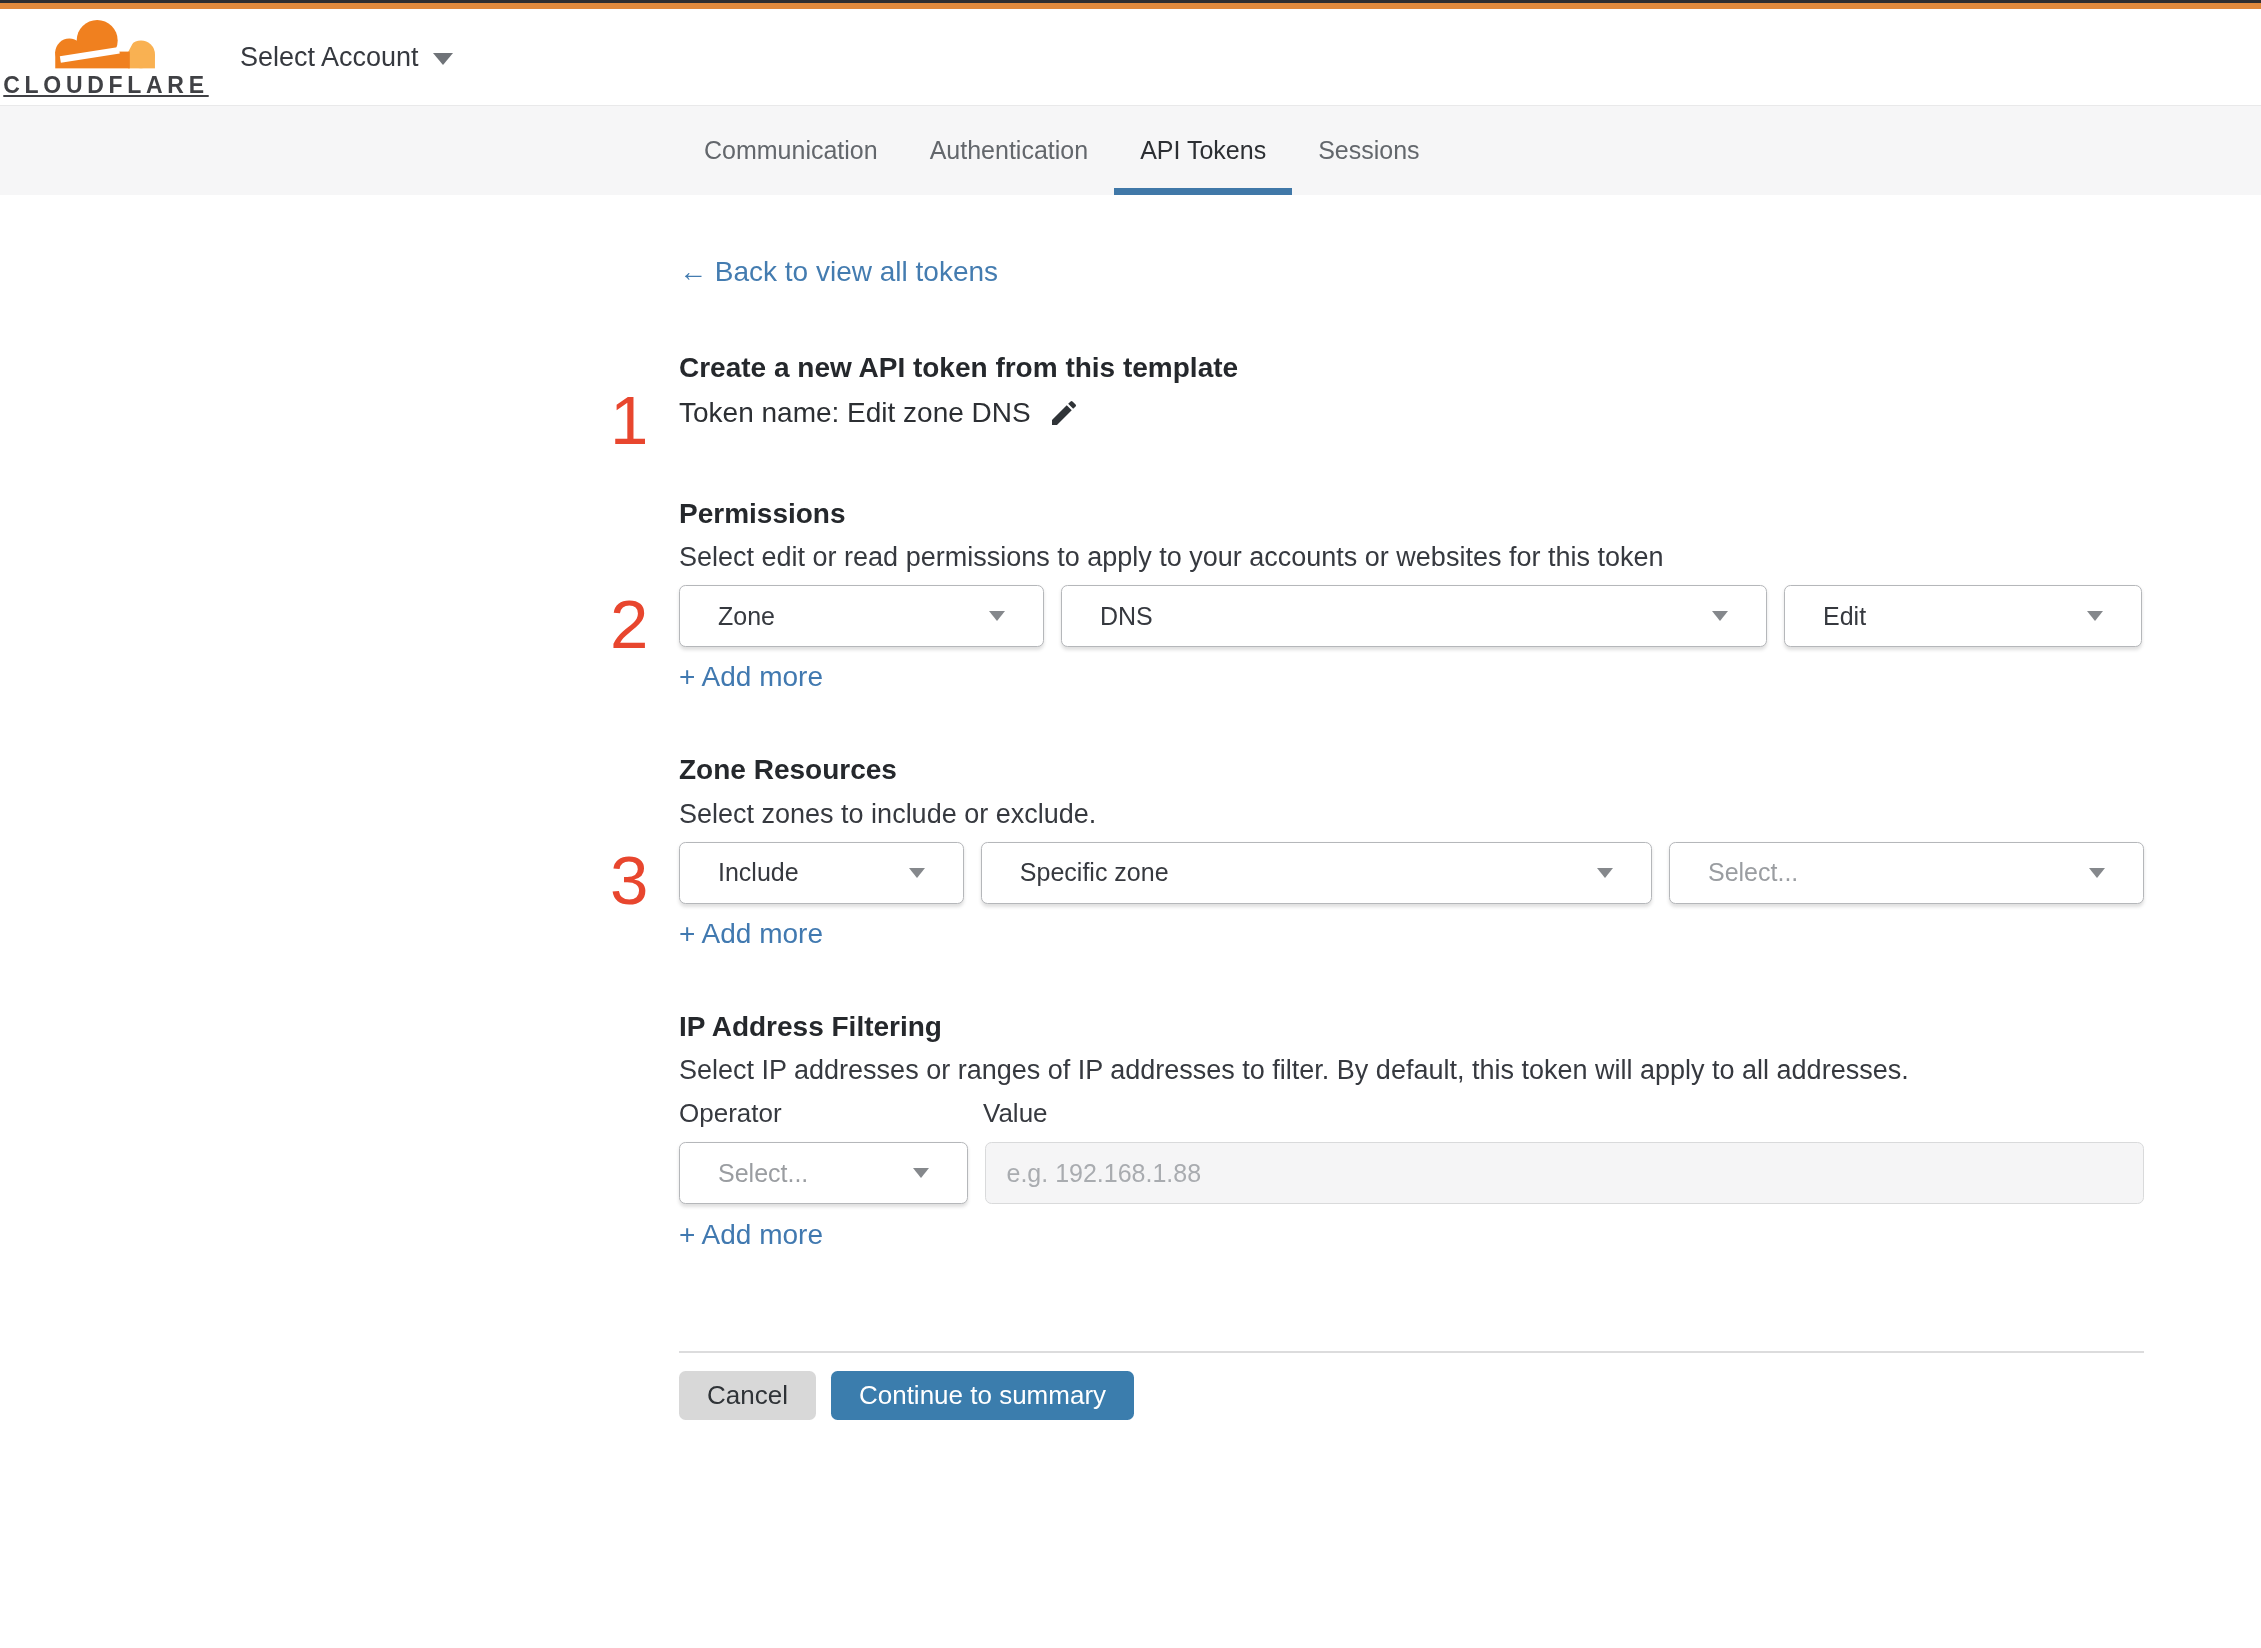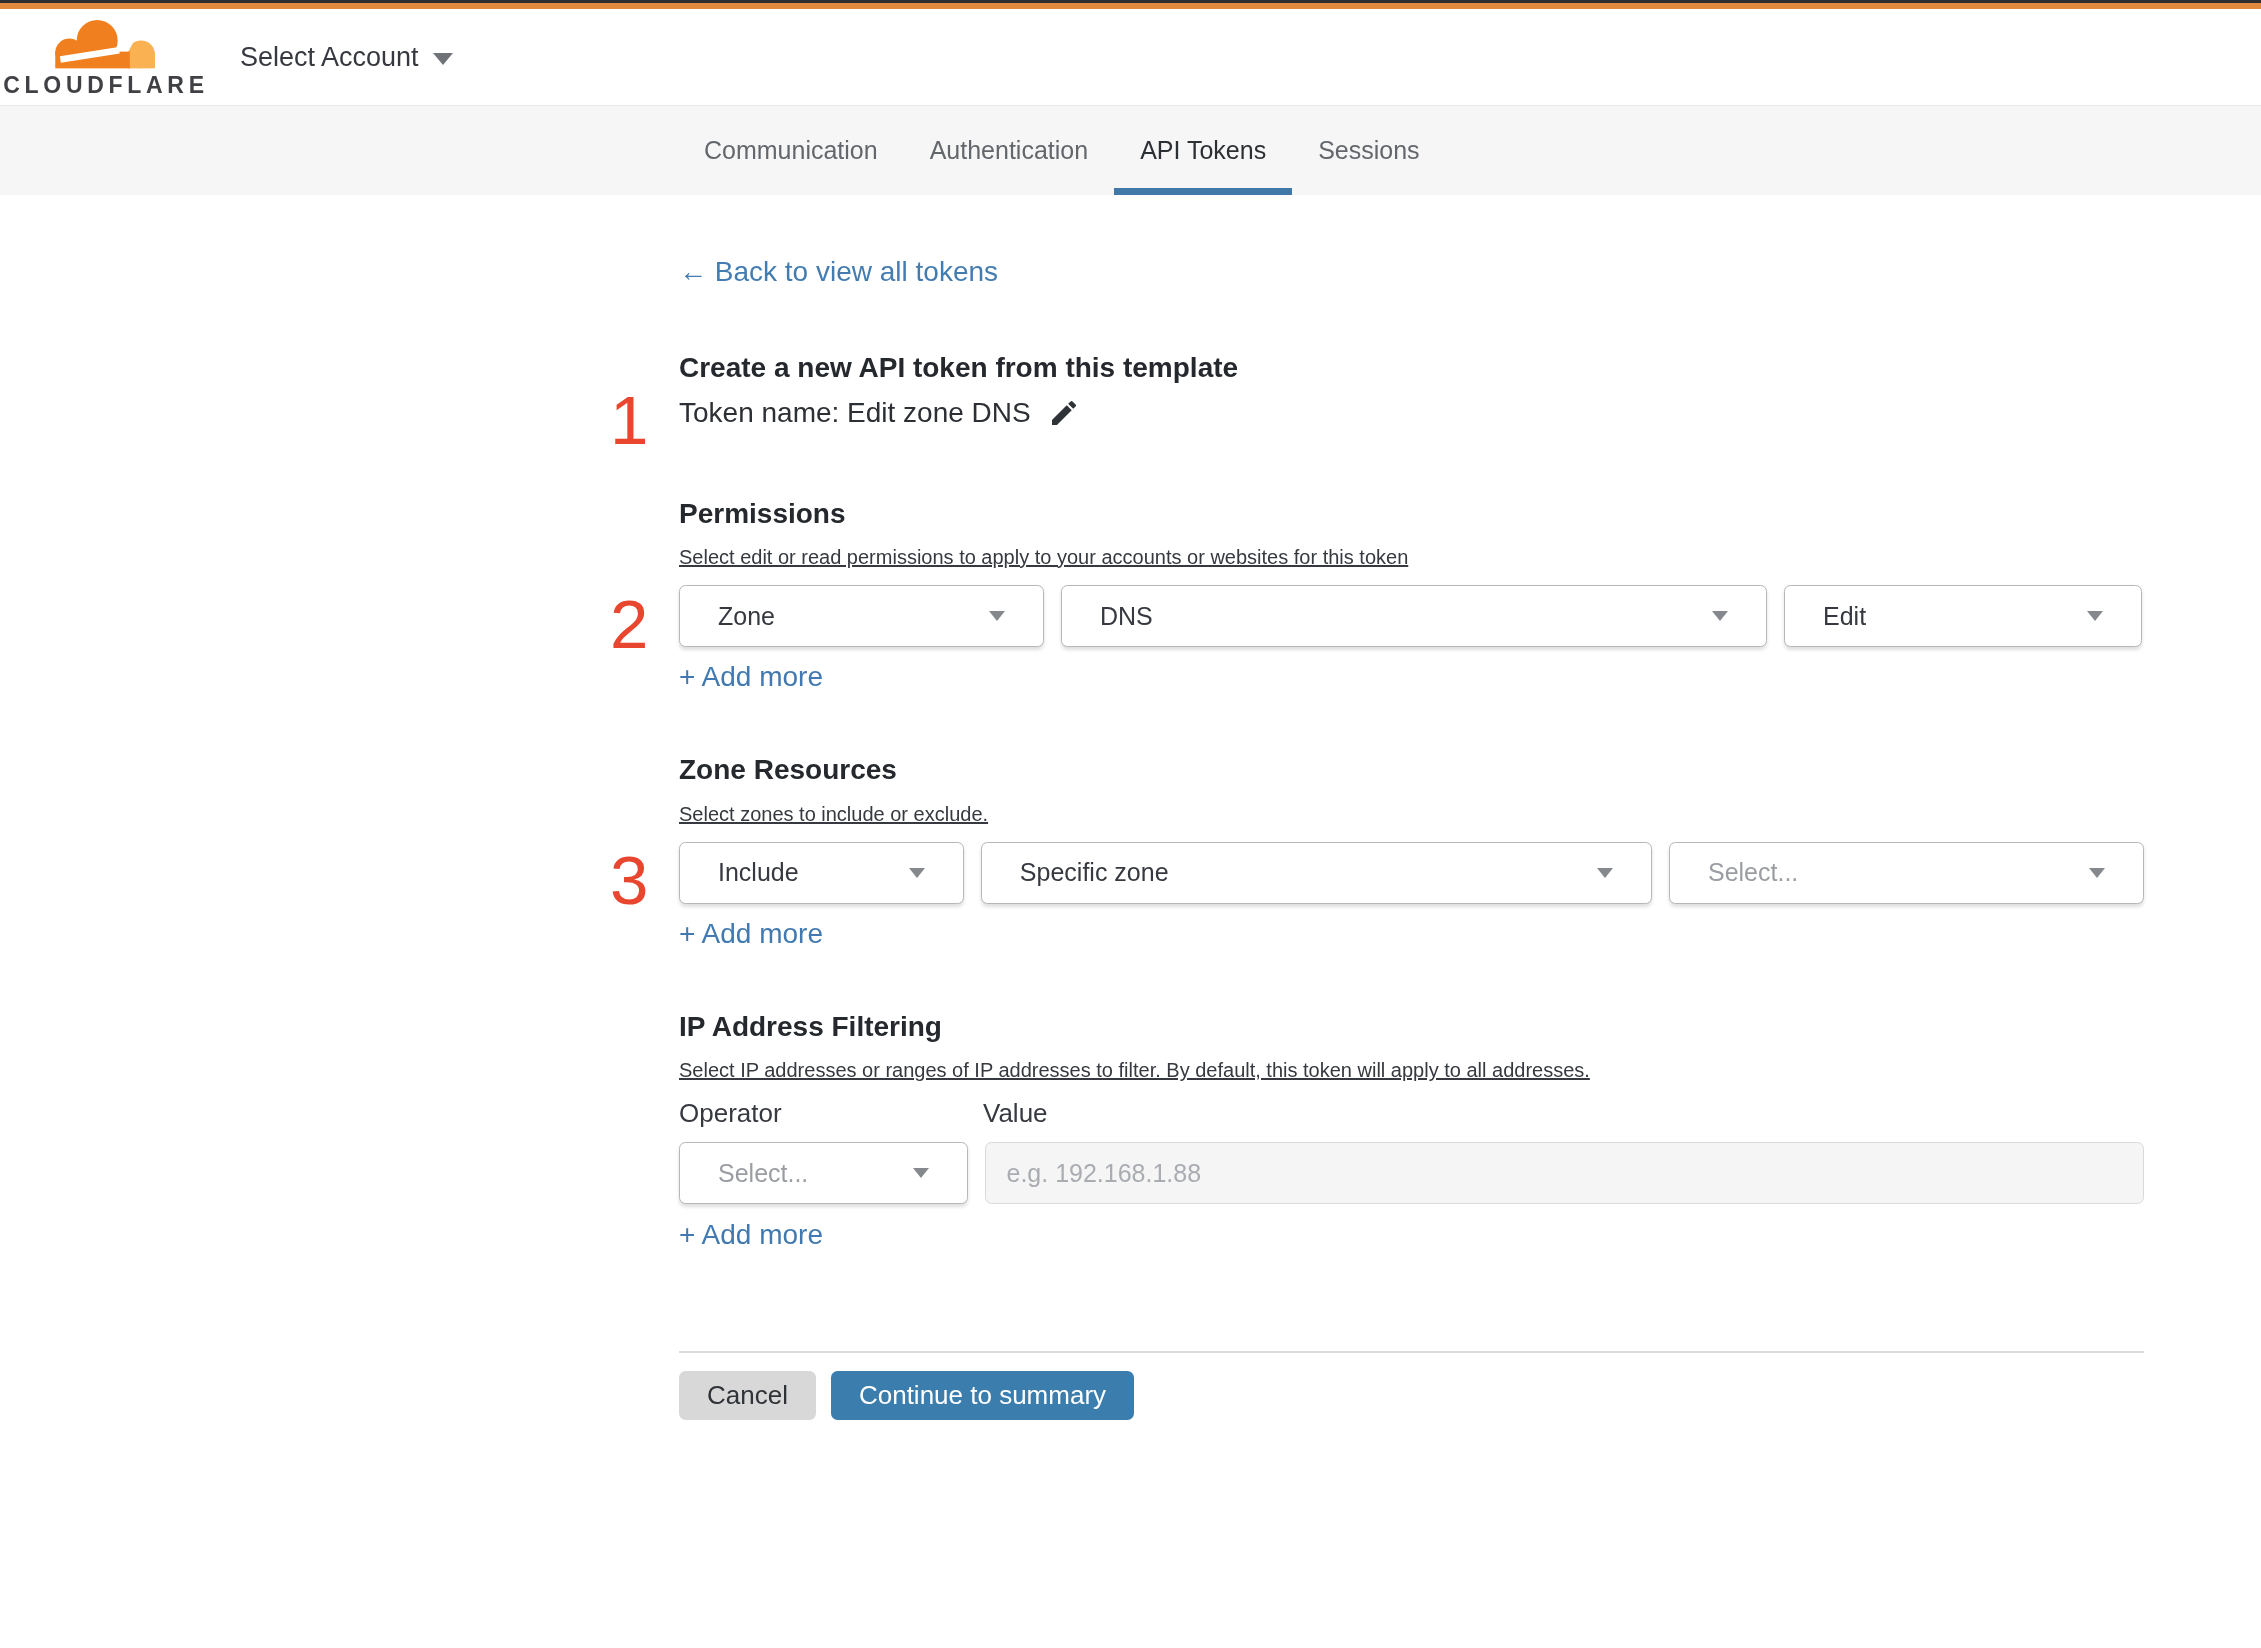--- a/index.html
+++ b/index.html
@@ -14,21 +14,21 @@
   .topbar-dark { height: 2.8px; background: #2e2e30; }
   .topbar-orange { height: 6.5px; background: #e18a3d; }
 
   
   .header {
     height: 97px; background: #fff; border-bottom: 1.9px solid #e9e9ea;
     display: flex; align-items: center; padding-left: 24px;
   }
   .logo { display: flex; flex-direction: column; align-items: center; width: 164px; cursor: pointer; }
   .logo-wordmark {
-    font-size: 23px; font-weight: 700; letter-spacing: 4.7px; color: #404145; margin-top: -3.7px;
+    font-size: 23px; font-weight: 700; letter-spacing: 4.7px; color: #404145; margin-top: -3.7px; text-decoration: underline;
   }
   .account-select {
     display: flex; align-items: center; gap: 14px; margin-left: 52px;
     font-size: 27px; color: #36393f; cursor: pointer;
   }
   .caret-down {
     width: 0; height: 0;
     border-left: 10.3px solid transparent; border-right: 10.3px solid transparent;
     border-top: 12px solid #6f7378; margin-top: 3.7px;
   }
@@ -54,21 +54,21 @@
     display: inline-block; margin-top: 60px; font-size: 28px; line-height: 34px;
     color: #447cb0; cursor: pointer; text-decoration: none;
   }
 
   .section { position: relative; }
   .step-num {
     position: absolute; left: -69px; font-size: 69px; line-height: 69px;
     color: #e8462e; font-weight: 400;
   }
   h2.sec-title { font-size: 28px; line-height: 34px; font-weight: 700; color: #25282c; margin-bottom: 9.3px; }
-  .sec-desc { font-size: 20px; line-height: 34px; color: #36393f; margin-bottom: 11.2px; text-decoration: underline; }
+  .sec-desc { font-size: 27px; line-height: 34px; color: #36393f; margin-bottom: 11.2px; }
 
   .sec-token { margin-top: 62px; }
   .sec-token .step-num { top: 35px; }
   .token-line {
     margin-top: 10.3px; display: flex; align-items: center; gap: 17px;
     font-size: 28px; line-height: 34px; color: #2c2f33;
   }
   .pencil { cursor: pointer; display: inline-flex; }
 
   .sec-permissions { margin-top: 67px; }

